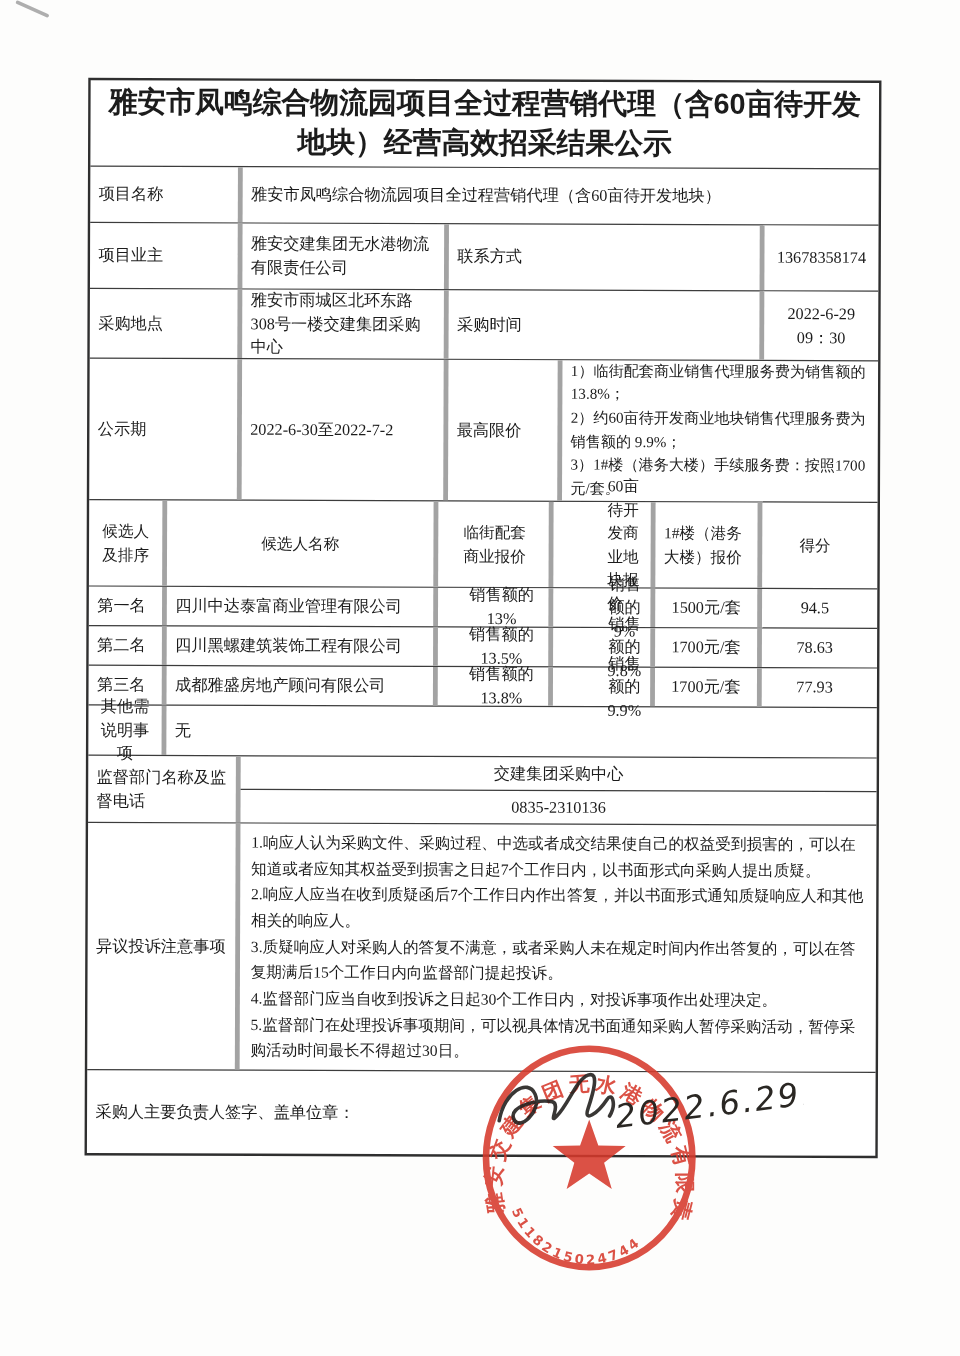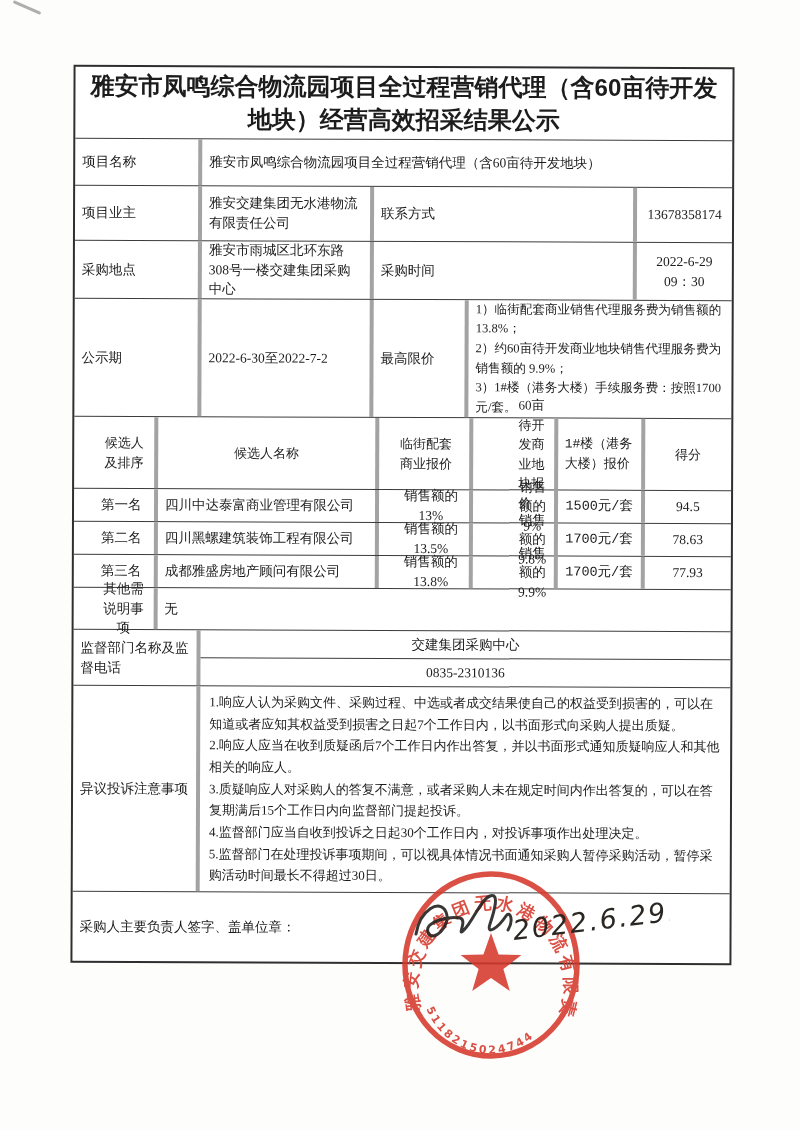--- a/index.html
+++ b/index.html
@@ -37,25 +37,25 @@
     font-weight:bold;font-size:24px;line-height:1.35;padding:0 14px;
   }
   
   .c-label{width:127px;}
   .c2{width:172px;}
   .c3{width:95px;}
   .c4{width:263px;}
   .c3w{width:263px;}
   .c4n{width:95px;}
   .c-wide{width:530px;}
-  .k1{width:65px;margin-left:20px;}
+  .k1{width:65px;}
   .k2{width:226px;}
   .k3{width:96px;padding-left:21px;}
   .k4{width:85px;padding-left:45px;}
-  .k5{width:89px;font-family:Liberation Mono, monospace;}
+  .k5{width:89px;}
   .k6{width:88px;}
   .full{width:657px;}
   .h47{height:47px;}.h55{height:55px;}.h58{height:58px;}.h118{height:118px;}
   .h72{height:72px;}.h33{height:33px;}.h42{height:42px;}.h56{height:56px;}
   .h206{height:206px;}.h69{height:69px;}
   .subcol{display:flex;flex-direction:column;padding:0;align-items:stretch;}
   .subrow{flex:1;display:flex;align-items:center;justify-content:center;
     border-bottom:1px solid #3c3c3c;font-size:13.5px;}
   .subrow:last-child{border-bottom:none;}
   .smalltext{font-size:12.6px;line-height:1.55;align-items:center;}

